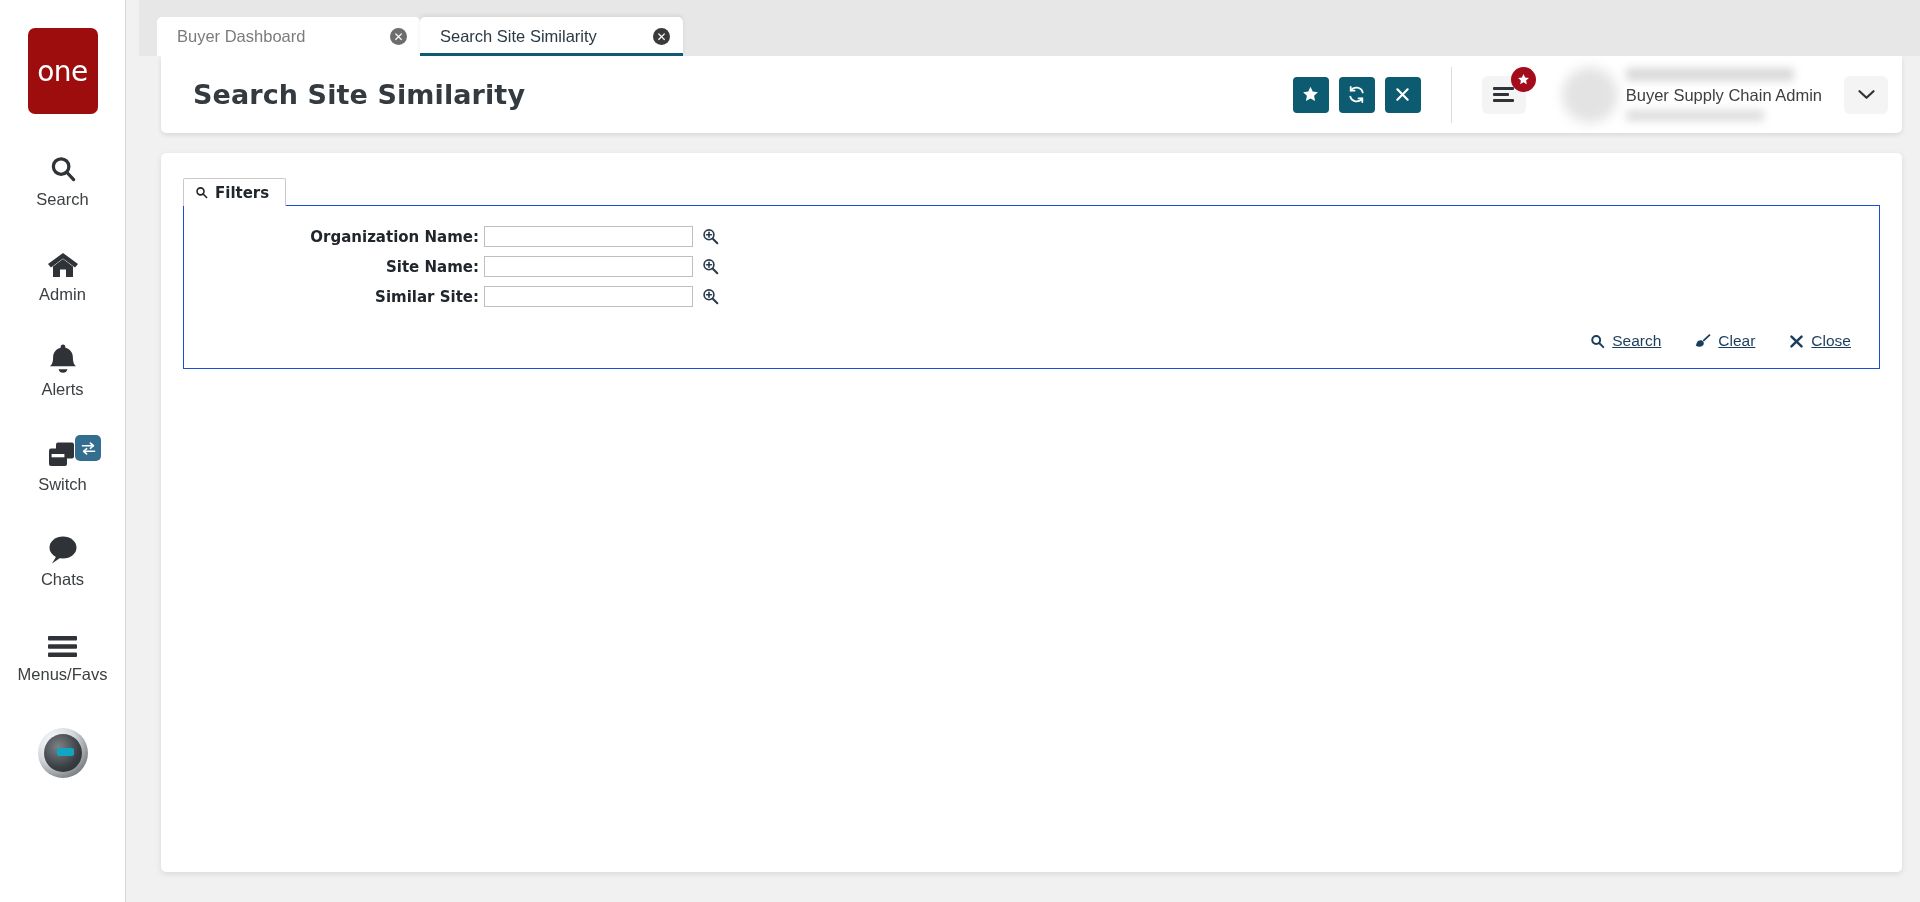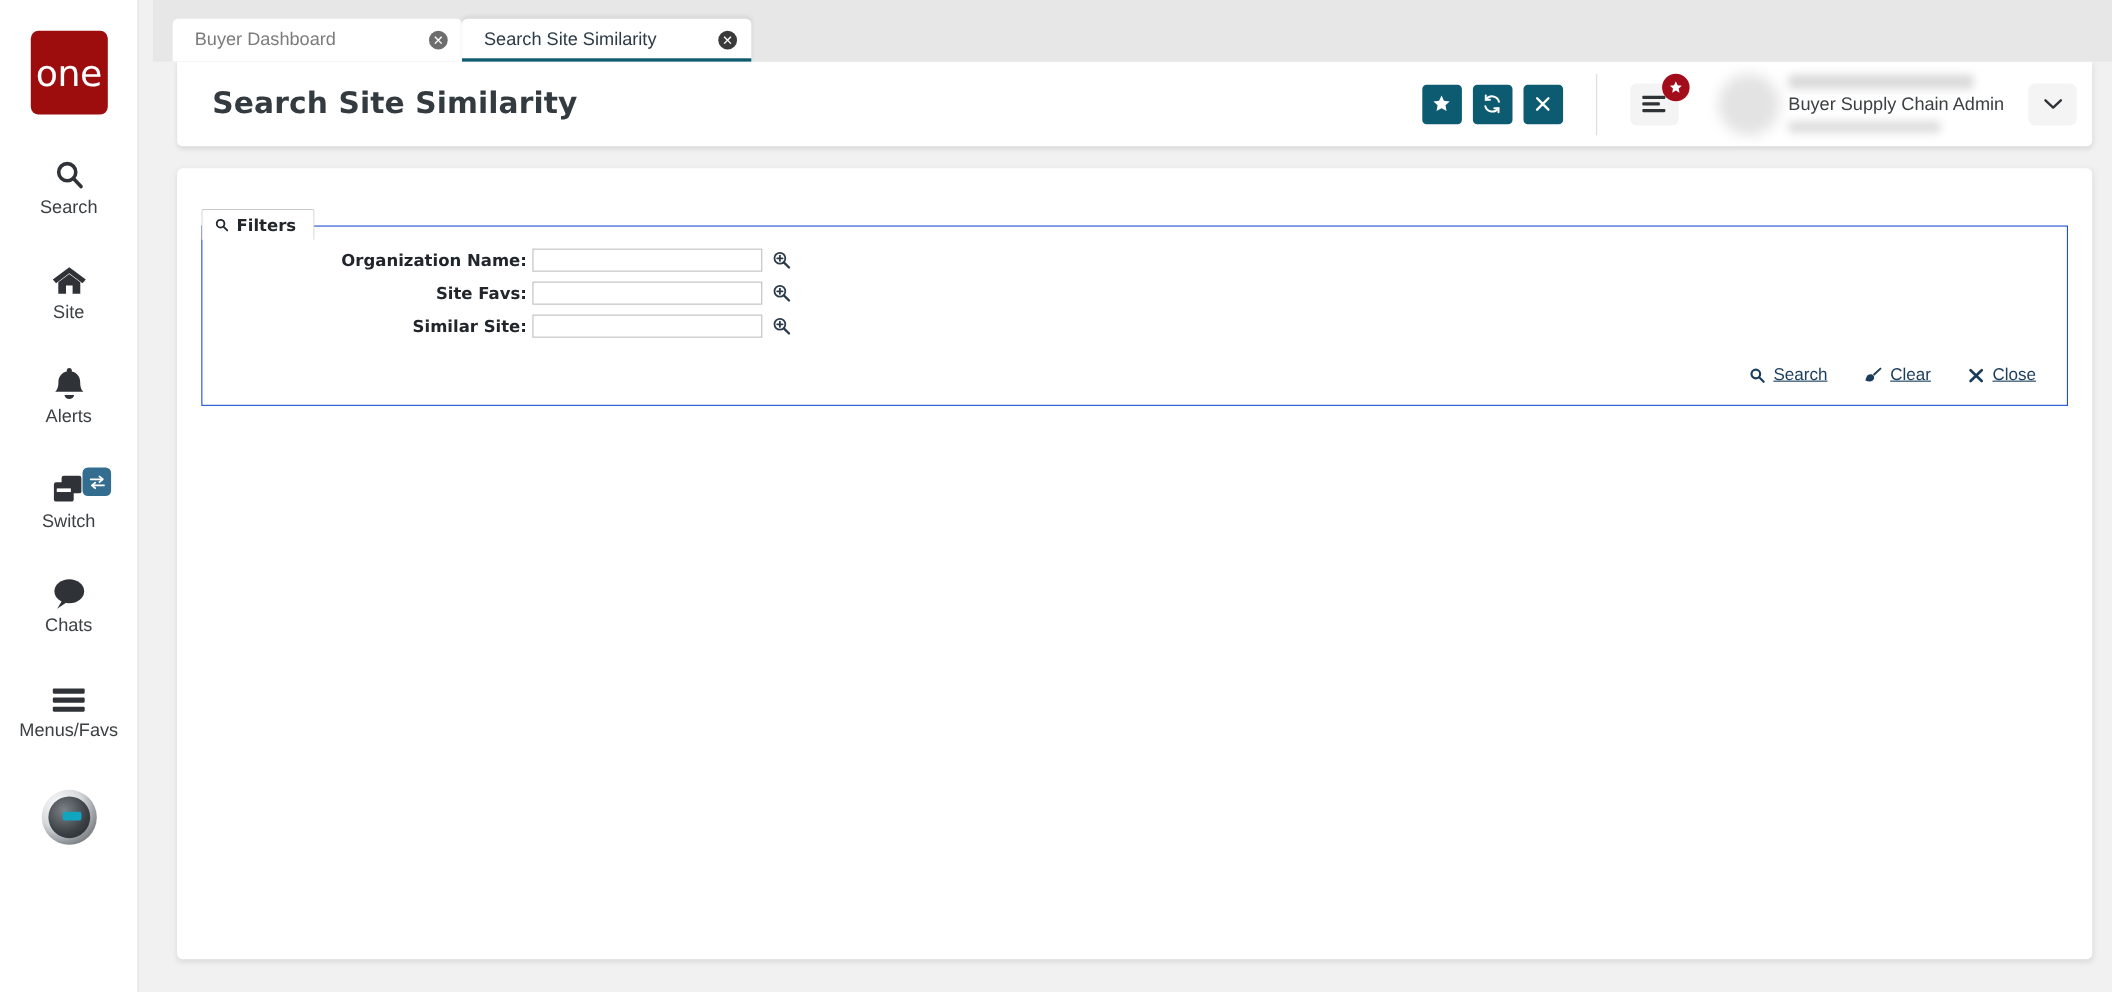--- a/index.html
+++ b/index.html
@@ -13,24 +13,24 @@
 
   
   .rail {
     width: 126px; height: 902px;
     background: #ffffff;
     border-right: 1px solid #d8d8d8;
     display: flex; flex-direction: column; align-items: center;
     flex: none;
   }
   .logo {
-    width: 70px; height: 76px; margin-top: 28px;
+    width: 70px; height: 86px; margin-top: 28px;
     background: #9d0d0d; border-radius: 7px;
     display: flex; align-items: center; justify-content: center;
-    color: #fff; font-size: 33px; font-weight: 400;
+    color: #fff; font-size: 28px; font-weight: 400;
     letter-spacing: -0.5px; font-family: "DejaVu Sans", sans-serif;
   }
   .rail-item {
     width: 100%; margin-top: 30px;
     display: flex; flex-direction: column; align-items: center;
     cursor: pointer; position: relative;
   }
   .rail-icon {
     height: 40px; display: flex; align-items: flex-end; justify-content: center;
     color: #2f3337;
@@ -179,21 +179,21 @@
     border-radius: 5px;
     box-shadow: 0 2px 6px rgba(0,0,0,.10);
     padding: 24px 22px;
   }
 
   
   .filter-tabhead {
     display: inline-flex; align-items: center; gap: 7px;
     height: 28px; padding: 0 16px 0 11px;
     border: 1px solid #c9c9c9; border-bottom: none;
-    background: #ffffff; position: relative; top: 13px;
+    background: #ffffff; position: relative; top: 1px;
     font-size: 15px; font-weight: bold; color: #20262b;
     border-radius: 2px 2px 0 0;
     font-family: "DejaVu Sans", sans-serif;
   }
   .filter-box {
     border: 1px solid #1d4ed8; background: #ffffff;
     padding: 20px 0 14px 0;
   }
   .frow {
     display: flex; align-items: center; margin-bottom: 9px;
@@ -245,21 +245,21 @@
     <div class="rail-label">Search</div>
   </div>
 
   <div class="rail-item">
     <div class="rail-icon">
       <svg width="32" height="28" viewBox="0 0 32 28" fill="#2f3337">
         <path d="M16 2 L31 13 L28 16.5 L16 7.5 L4 16.5 L1 13 Z"></path>
         <path d="M6 15.5 L16 8 L26 15.5 V26 H19 V18.5 H13 V26 H6 Z"></path>
       </svg>
     </div>
-    <div class="rail-label">Site</div>
+    <div class="rail-label">Admin</div>
   </div>
 
 
   <div class="rail-item">
     <div class="rail-icon">
       <svg width="28" height="31" viewBox="0 0 28 31" fill="#2f3337">
         <path d="M14 1.5 c1.5 0 2.3 1 2.3 2.2 v1.1 c4.6 1 7.6 4.8 7.6 9.6 0 6 1.9 7.6 3.1 8.8 H1 c1.2-1.2 3.1-2.8 3.1-8.8 0-4.8 3-8.6 7.6-9.6 V3.7 C11.7 2.5 12.5 1.5 14 1.5 Z"></path>
         <path d="M9.6 26.2 h8.8 c-0.4 2.3 -2.2 3.6 -4.4 3.6 s-4 -1.3 -4.4 -3.6 Z"></path>
       </svg>
     </div>
@@ -413,21 +413,21 @@
             <svg width="17" height="17" viewBox="0 0 18 18" fill="none" stroke="#2b3a4a" stroke-width="1.7">
               <circle cx="7.4" cy="7.2" r="5.2"></circle>
               <line x1="11.2" y1="11.1" x2="16.2" y2="16.1" stroke-linecap="round" stroke-width="2.2"></line>
               <line x1="7.4" y1="4.6" x2="7.4" y2="9.8" stroke-linecap="round"></line>
               <line x1="4.8" y1="7.2" x2="10" y2="7.2" stroke-linecap="round"></line>
             </svg>
           </span>
         </div>
 
         <div class="frow">
-          <div class="flabel">Site Favs:</div>
+          <div class="flabel">Site Name:</div>
           <input class="finput" type="text" value="" style="">
           <span class="lookup">
             <svg width="17" height="17" viewBox="0 0 18 18" fill="none" stroke="#2b3a4a" stroke-width="1.7">
               <circle cx="7.4" cy="7.2" r="5.2"></circle>
               <line x1="11.2" y1="11.1" x2="16.2" y2="16.1" stroke-linecap="round" stroke-width="2.2"></line>
               <line x1="7.4" y1="4.6" x2="7.4" y2="9.8" stroke-linecap="round"></line>
               <line x1="4.8" y1="7.2" x2="10" y2="7.2" stroke-linecap="round"></line>
             </svg>
           </span>
         </div>

